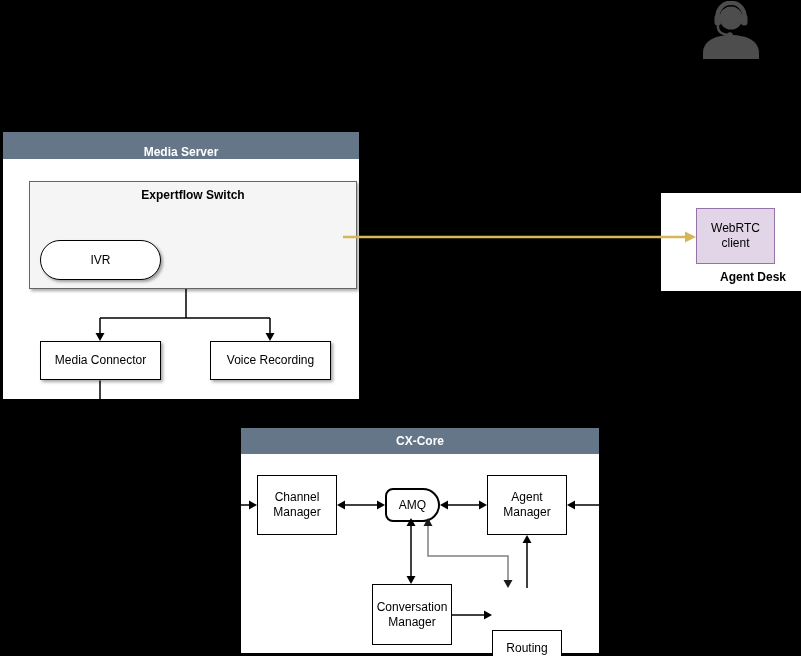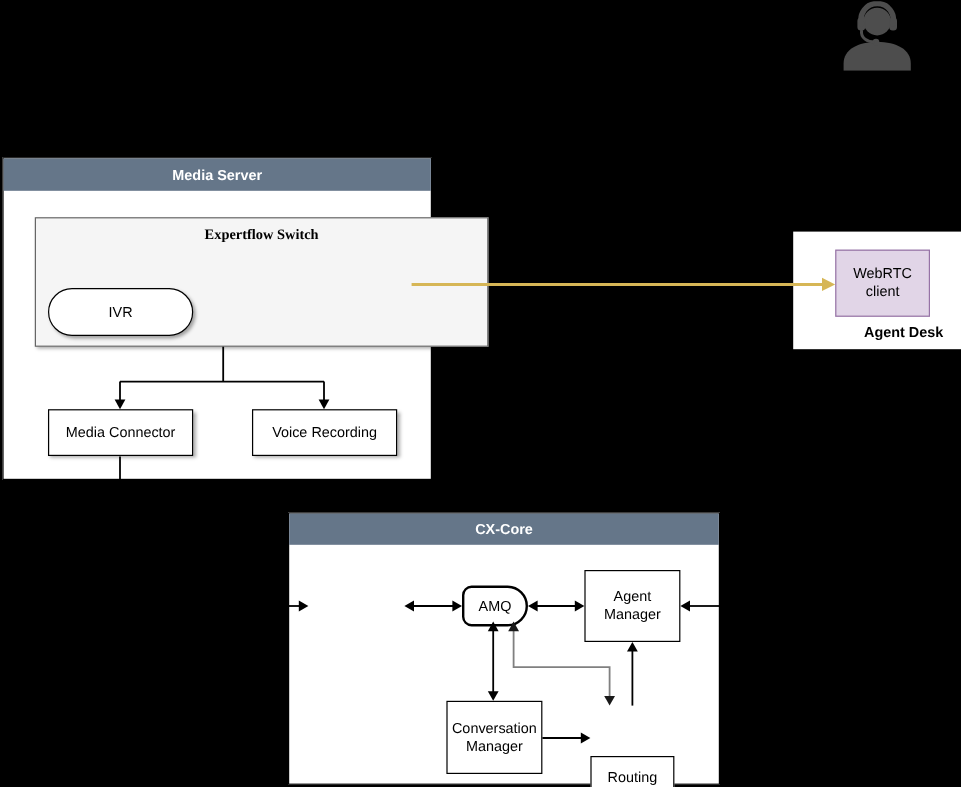--- a/index.html
+++ b/index.html
@@ -59,26 +59,26 @@
       <rect x="42" y="13.5" width="6.5" height="11" rx="3"></rect>
       <circle cx="31" cy="34" r="2.8"></circle>
     </g>
     <g fill="none" stroke="var(--icon-gray,#4d4d4d)">
       <path d="M19,19 A13.5,13.5 0 1 1 45,19" stroke-width="4.5" stroke-linecap="round"></path>
       <path d="M19,24 C18,31 24,34 30,34" stroke-width="2.5"></path>
     </g>
   </svg>
 
   <div class="abs group" style="left:2px;top:131px;width:358px;height:269px;">
-    <div class="group-header" style="height:27px;">
+    <div class="group-header" style="height:27px;align-items:flex-end;">
       <span>Media Server</span>
     </div>
   </div>
 
-  <div class="abs switch-box shadowed" style="left:29px;top:181px;width:378px;height:108px;font-family:Liberation Serif, serif;">
+  <div class="abs switch-box shadowed" style="left:29px;top:181px;width:328px;height:108px;">
     <div class="switch-title">Expertflow Switch</div>
   </div>
 
   <div class="abs node shadowed" style="left:40px;top:240px;width:121px;height:40px;border-radius:20px;">
     <span>IVR</span>
   </div>
 
   <div class="abs node shadowed" style="left:40px;top:341px;width:121px;height:39px;">
     <span>Media Connector</span>
   </div>
@@ -94,20 +94,23 @@
   <div class="abs node webrtc" style="left:696px;top:208px;width:79px;height:56px;">
     <span>WebRTC client</span>
   </div>
 
   <div class="abs group" style="left:240px;top:427px;width:360px;height:227px;">
     <div class="group-header" style="height:26px;">
       <span>CX-Core</span>
     </div>
   </div>
 
+  <div class="abs node" style="left:257px;top:475px;width:80px;height:60px;">
+    <span>Channel Manager</span>
+  </div>
 
   <div class="abs amq" style="left:385px;top:488px;width:55px;height:34px;">
     <span>AMQ</span>
   </div>
 
   <div class="abs node" style="left:487px;top:475px;width:80px;height:60px;">
     <span>Agent Manager</span>
   </div>
 
   <div class="abs node" style="left:372px;top:584px;width:80px;height:61px;">

